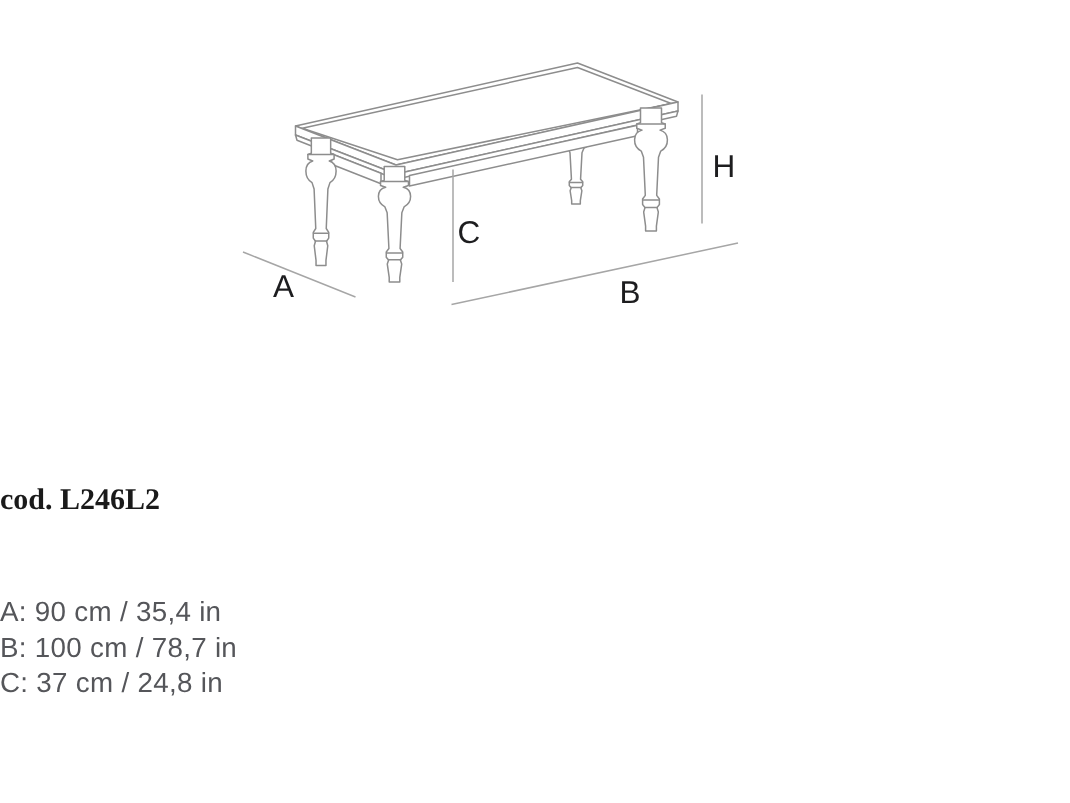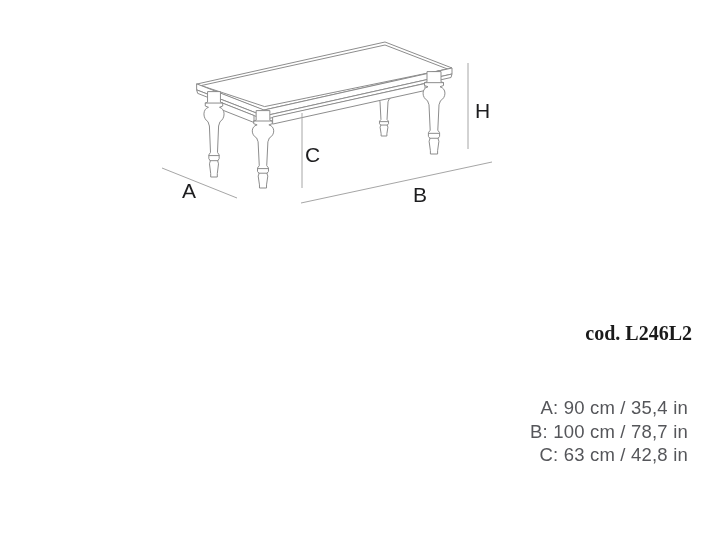--- a/index.html
+++ b/index.html
@@ -6,30 +6,30 @@
   #stage{
     position:relative;
     width:713px;height:535px;
     background:#ffffff;
     overflow:hidden;
     font-family:"Liberation Sans",sans-serif;
   }
   #diagram-svg{position:absolute;left:0;top:0;}
   .code-line{
     position:absolute;top:321px;left:0;width:692px;
-    text-align:right;
+    text-align:left;
     font-family:"Liberation Serif",serif;
     font-weight:bold;
     font-size:20px;
     line-height:24px;
     color:#1a1a1a;
   }
   .dims-block{
     position:absolute;top:396px;left:0;width:688px;
-    text-align:right;
+    text-align:left;
     font-family:"Liberation Sans",sans-serif;
     font-size:18.5px;
     line-height:23.6px;
     font-weight:400;
     letter-spacing:0.2px;
     color:#55565a;
   }
 </style>
 </head>
 <body>
@@ -92,16 +92,16 @@
       <text x="305" y="162">C</text>
       <text x="475" y="118">H</text>
     </g>
   </svg>
 
   <div class="code-line">cod. L246L2</div>
 
   <div class="dims-block">
     <div>A: 90 cm / 35,4 in</div>
     <div>B: 100 cm / 78,7 in</div>
-    <div>C: 63 cm / 42,8 in</div>
+    <div>C: 37 cm / 24,8 in</div>
   </div>
 
 </div>
 
 </body></html>

